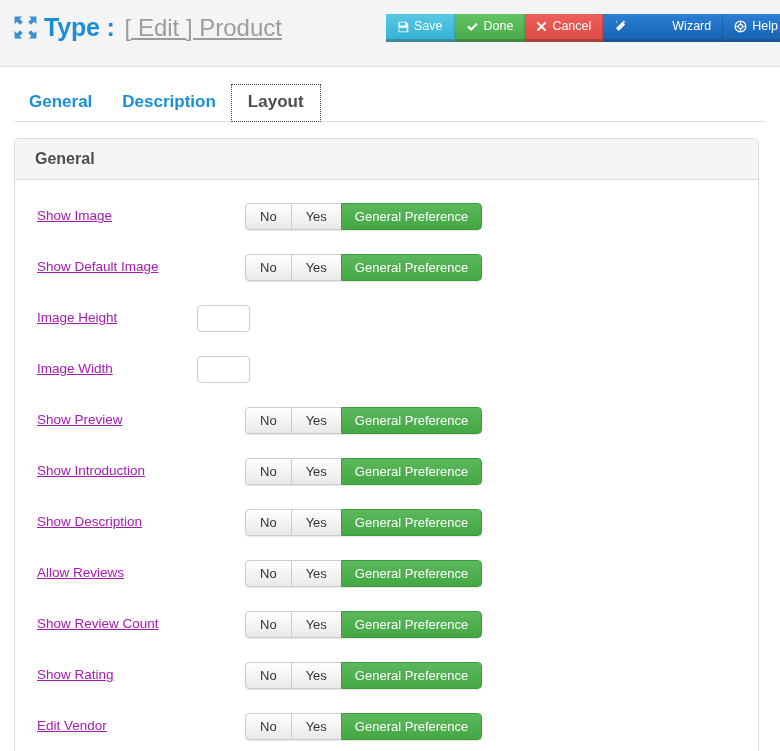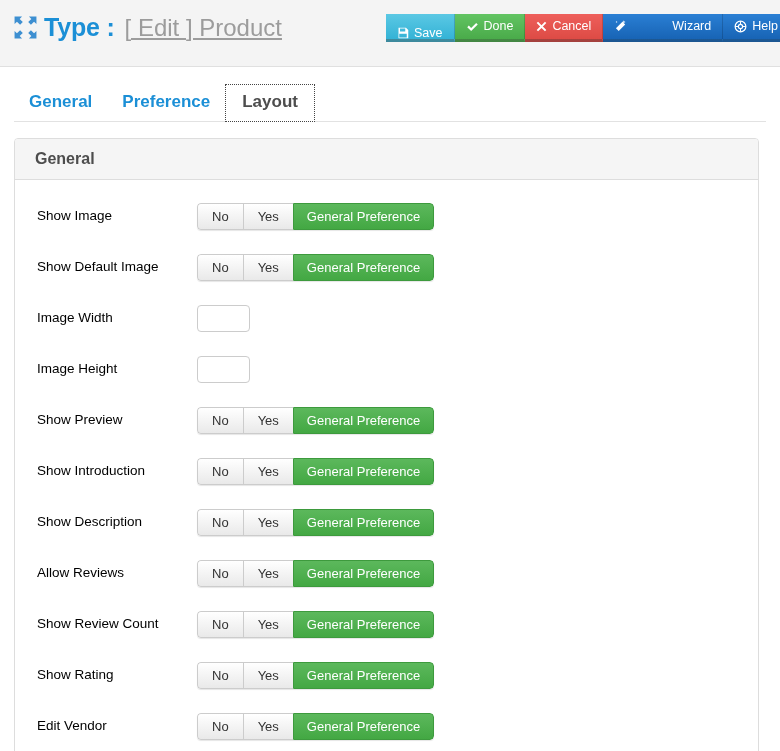--- a/index.html
+++ b/index.html
@@ -76,21 +76,21 @@
     border-right: 1px solid rgba(0,0,0,0.16);
     border-bottom: 3px solid rgba(0,0,0,0.30);
     cursor: pointer;
     white-space: nowrap;
     font-family: "Liberation Sans", sans-serif;
     line-height: 1;
   }
   .tbtn:last-child { border-right: 0; }
   .tbtn svg { display: block; }
 
-  .tbtn-save   { background: linear-gradient(#5bc8e4, #34b3d6); align-items: flex-end; }
+  .tbtn-save   { background: linear-gradient(#5bc8e4, #34b3d6); }
   .tbtn-done   { background: linear-gradient(#62c462, #4aab4a); }
   .tbtn-cancel { background: linear-gradient(#ee5f5b, #dd4b45); }
   .tbtn-wizard { background: linear-gradient(#2a7fd4, #1864b5); gap: 45px; }
   .tbtn-help   { background: linear-gradient(#2a7fd4, #1864b5); }
 
   
   .tabs-wrap {
     position: relative;
     height: 55px;
     background: #ffffff;
@@ -154,33 +154,35 @@
   .form-row {
     display: flex;
     align-items: center;
     min-height: 51px;
   }
   .form-label {
     width: 182px;
     flex: 0 0 182px;
     padding-left: 22px;
     font-size: 13.5px;
-    color: #000000;
+    color: #a21caf;
     line-height: 1.2;
+    text-decoration: underline;
   }
   .form-control { flex: 1 1 auto; }
 
   
   .btn-group {
     display: inline-flex;
     align-items: stretch;
     height: 27px;
     border-radius: 4px;
     overflow: hidden;
     box-shadow: 0 1px 1px rgba(0,0,0,0.10);
+    margin-left: 48px;
   }
   .bg-btn {
     display: flex;
     align-items: center;
     justify-content: center;
     font-size: 13px;
     padding: 0 14px;
     border: 1px solid #cccccc;
     border-right-width: 0;
     background: linear-gradient(#ffffff, #e9e9e9);
@@ -292,21 +294,21 @@
       </span>
       <span>Help</span>
     </button>
 
   </div>
 </div>
 
 <div class="tabs-wrap">
   <div class="tabs" id="tabs-container">
       <div class="tab">General</div>
-      <div class="tab">Preference</div>
+      <div class="tab">Description</div>
       <div class="tab active">Layout</div>
     </div>
   <div class="tabs-rule"></div>
 </div>
 
 <div class="panel">
   <div class="panel-head">General</div>
   <div class="panel-body" id="rows-container">
       <div class="form-row">
         <div class="form-label">Show Image</div>
@@ -318,28 +320,28 @@
       </div>
       <div class="form-row">
         <div class="form-label">Show Default Image</div>
         <div class="form-control"><div class="btn-group">
             <div class="bg-btn">No</div>
             <div class="bg-btn">Yes</div>
             <div class="bg-btn active">General Preference</div>
           </div></div>
       </div>
       <div class="form-row">
+        <div class="form-label">Image Height</div>
+        <div class="form-control"><input type="text" class="text-input" placeholder="" style=""></div>
+      </div>
+      <div class="form-row">
         <div class="form-label">Image Width</div>
         <div class="form-control"><input type="text" class="text-input" placeholder="" style=""></div>
       </div>
       <div class="form-row">
-        <div class="form-label">Image Height</div>
-        <div class="form-control"><input type="text" class="text-input" placeholder="" style=""></div>
-      </div>
-      <div class="form-row">
         <div class="form-label">Show Preview</div>
         <div class="form-control"><div class="btn-group">
             <div class="bg-btn">No</div>
             <div class="bg-btn">Yes</div>
             <div class="bg-btn active">General Preference</div>
           </div></div>
       </div>
       <div class="form-row">
         <div class="form-label">Show Introduction</div>
         <div class="form-control"><div class="btn-group">

